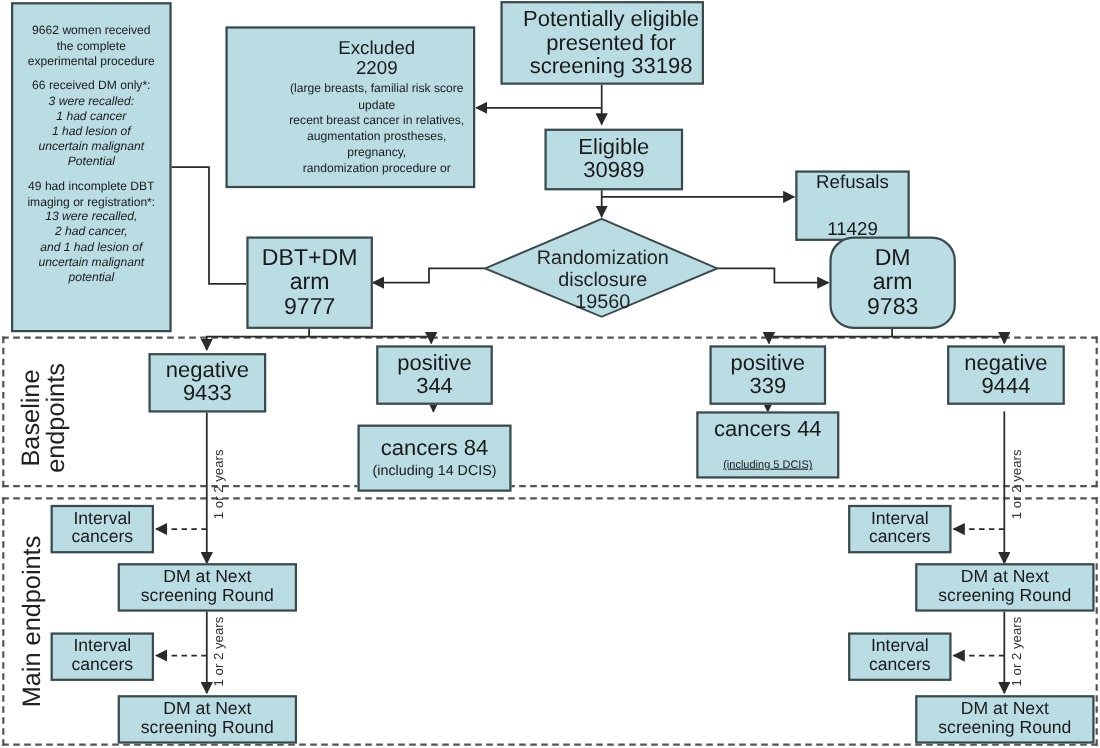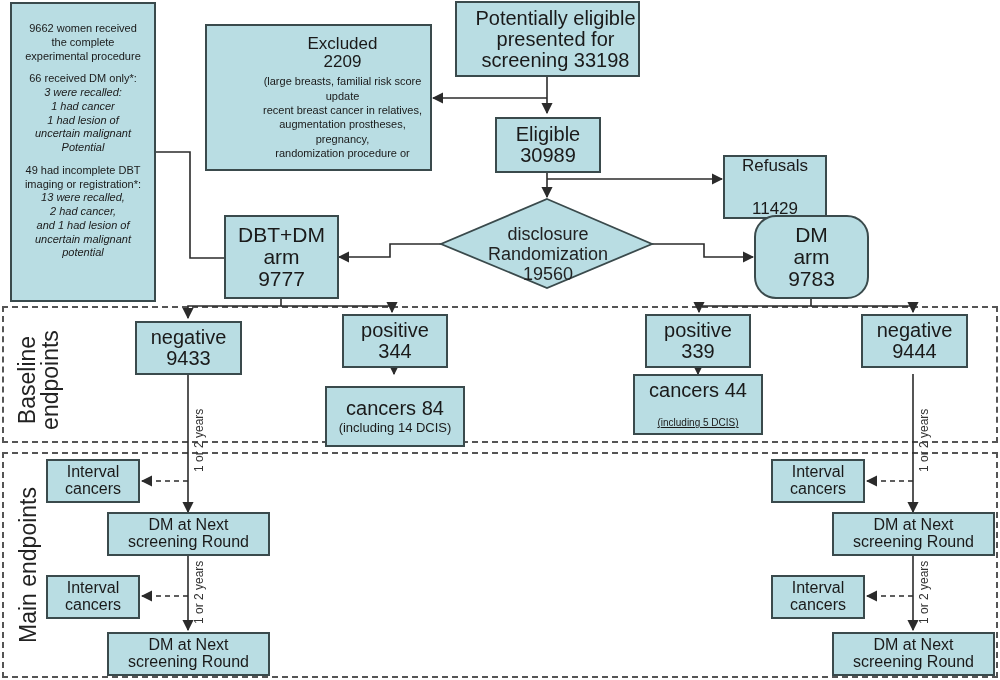--- a/index.html
+++ b/index.html
@@ -106,33 +106,33 @@
   <span style="font-size:11px; line-height:1.3;">augmentation  prostheses, pregnancy,</span>
   <span style="font-size:11px; line-height:1.3;">randomization procedure or</span>
 </div>
 
 <div class="box" style="left:455px; top:1px; width:185px; height:76px; font-size:20px;padding-left:16px;">
   <span>Potentially eligible</span>
   <span>presented for</span>
   <span>screening 33198</span>
 </div>
 
-<div class="box" style="left:495px; top:117px; width:106px; height:56px; font-size:20px;">
+<div class="box" style="left:495px; top:117px; width:126px; height:56px; font-size:20px;">
   <span>Eligible</span>
   <span>30989</span>
 </div>
 
 <div class="box" style="left:723px; top:155px; width:104px; height:64px; font-size:17px;gap:25px;">
   <span>Refusals</span>
   <span>11429</span>
 </div>
 
 <div class="diamond-text" style="left:460px; top:225px; width:176px;">
+  <span style="display:block">Randomization</span>
   <span style="display:block">disclosure</span>
-  <span style="display:block">Randomization</span>
   <span style="display:block">19560</span>
 </div>
 
 <div class="box" style="left:224px; top:215px; width:115px; height:84px; font-size:21px;">
   <span>DBT+DM</span>
   <span>arm</span>
   <span>9777</span>
 </div>
 
 <div class="box" style="left:754px; top:215px; width:115px; height:84px; font-size:21px;border-radius:22px;">

